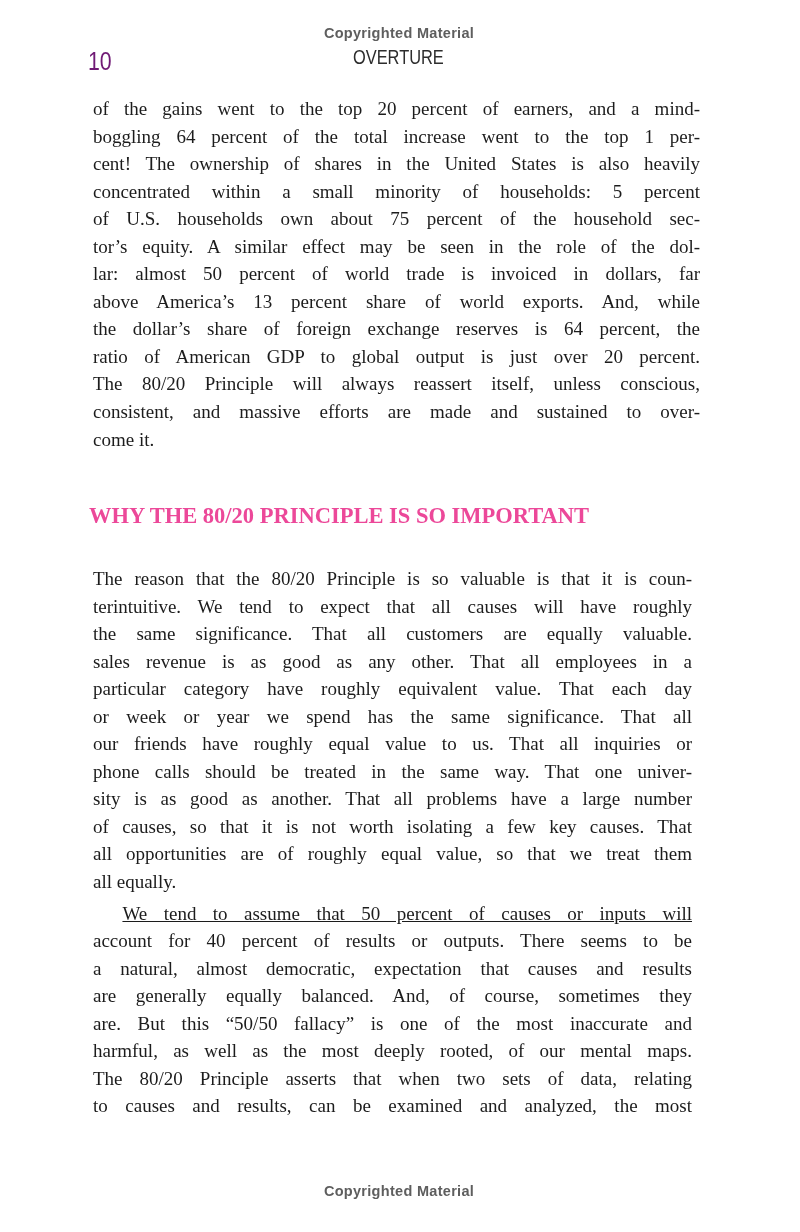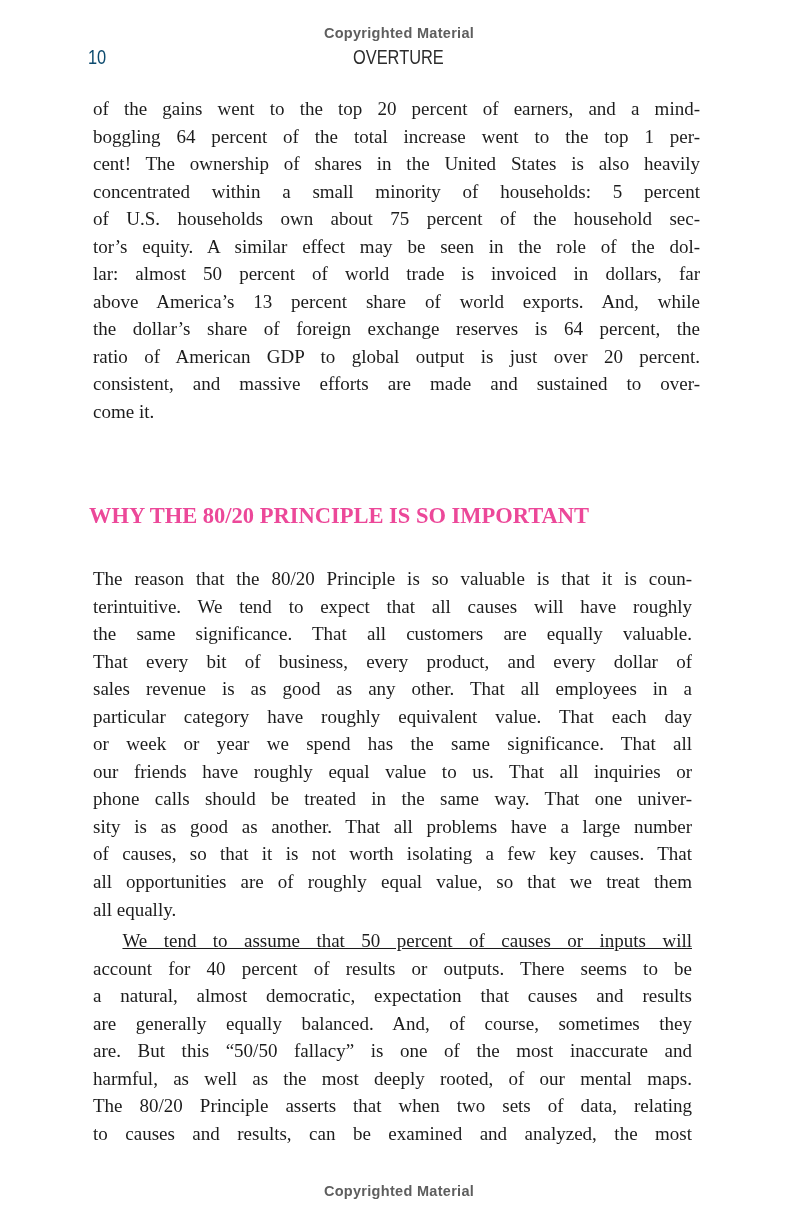--- a/index.html
+++ b/index.html
@@ -18,21 +18,21 @@
     font-size: 14.5px;
     letter-spacing: 0.3px;
     color: #5e5e5e;
   }
   #top-notice { top: 25px; }
   #bottom-notice { top: 1183px; }
 
   .page-number {
     position: absolute; left: 88px; top: 46px;
     font-family: "Liberation Sans", sans-serif;
-    font-size: 20px; color: #0c4a6e;
+    font-size: 26px; color: #701a75;
   }
   .page-number > span { display: inline-block; transform: scaleX(0.82); transform-origin: left center; }
 
   .running-header {
     position: absolute; left: 0; top: 46px; width: 796px;
     text-align: center;
     font-family: "Liberation Sans", sans-serif;
     font-size: 20px; color: #2d2d2d;
   }
   .running-header > span { display: inline-block; transform: scaleX(0.82); transform-origin: center; }
@@ -81,32 +81,32 @@
     <div class="line">of the gains went to the top 20 percent of earners, and a mind-</div>
     <div class="line">boggling 64 percent of the total increase went to the top 1 per-</div>
     <div class="line">cent! The ownership of shares in the United States is also heavily</div>
     <div class="line">concentrated within a small minority of households: 5 percent</div>
     <div class="line">of U.S. households own about 75 percent of the household sec-</div>
     <div class="line">tor’s equity. A similar effect may be seen in the role of the dol-</div>
     <div class="line">lar: almost 50 percent of world trade is invoiced in dollars, far</div>
     <div class="line">above America’s 13 percent share of world exports. And, while</div>
     <div class="line">the dollar’s share of foreign exchange reserves is 64 percent, the</div>
     <div class="line">ratio of American GDP to global output is just over 20 percent.</div>
+    <div class="line">The 80/20 Principle will always reassert itself, unless conscious,</div>
     <div class="line">consistent, and massive efforts are made and sustained to over-</div>
     <div class="line">come it.</div>
   </div>
 
 <div id="section-heading">WHY THE 80/20 PRINCIPLE IS SO IMPORTANT</div>
 
 <div id="para-group" class="body-col">
   <div class="para closes">
       <div class="line">The reason that the 80/20 Principle is so valuable is that it is coun-</div>
       <div class="line">terintuitive. We tend to expect that all causes will have roughly</div>
       <div class="line">the same significance. That all customers are equally valuable.</div>
-      <div class="line">That every bit of business, every product, and every dollar of</div>
       <div class="line">sales revenue is as good as any other. That all employees in a</div>
       <div class="line">particular category have roughly equivalent value. That each day</div>
       <div class="line">or week or year we spend has the same significance. That all</div>
       <div class="line">our friends have roughly equal value to us. That all inquiries or</div>
       <div class="line">phone calls should be treated in the same way. That one univer-</div>
       <div class="line">sity is as good as another. That all problems have a large number</div>
       <div class="line">of causes, so that it is not worth isolating a few key causes. That</div>
       <div class="line">all opportunities are of roughly equal value, so that we treat them</div>
       <div class="line">all equally.</div>
     </div>

